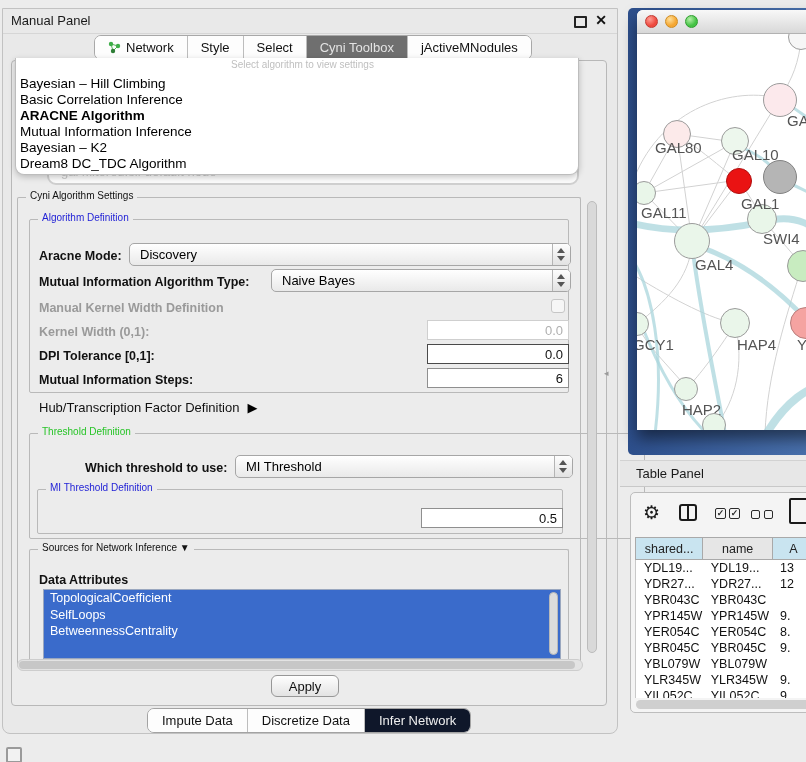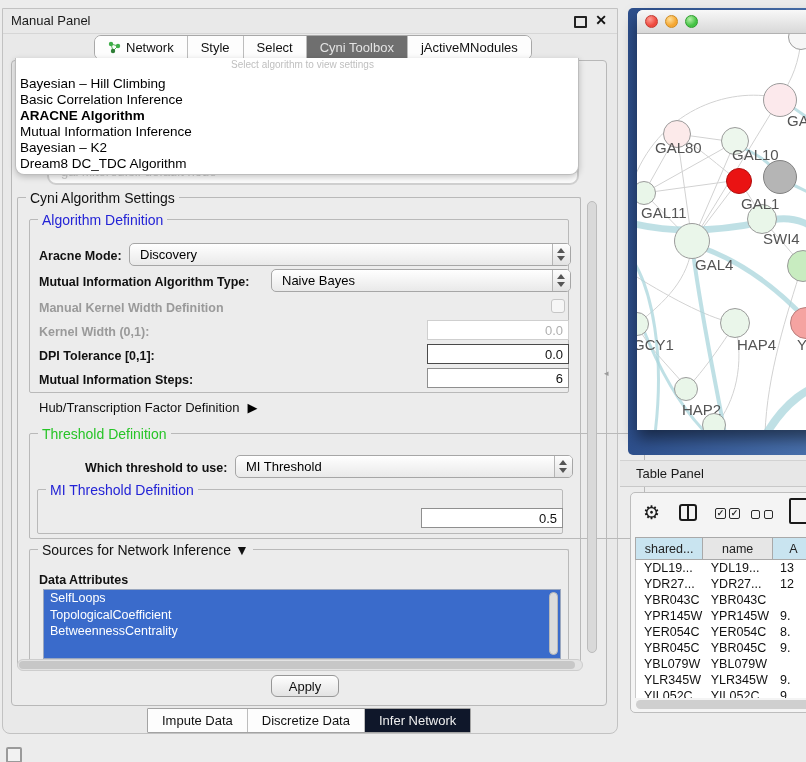--- a/index.html
+++ b/index.html
@@ -29,21 +29,21 @@
   .hidden-combo span{position:absolute;left:12px;bottom:4px;font-size:13px;color:#c9c9c9;}
   
   .overlay{position:absolute;left:12px;top:49px;width:564px;height:117px;background:#fff;
     border:1px solid #bdbdbd;border-top:none;border-radius:0 0 9px 9px;z-index:5;
     box-shadow:0 2px 6px rgba(0,0,0,.22);box-sizing:border-box;}
   .ov-placeholder{height:17px;text-align:center;font-size:10px;color:#bfbfbf;padding-top:1px;padding-left:11px;}
   .ov-item{height:16px;line-height:16px;font-size:13.5px;color:#000;padding-left:4px;white-space:nowrap;}
   .ov-item.bold{font-weight:bold;}
   
   .group{position:absolute;border:1px solid #b9b9b9;border-radius:2px;box-sizing:border-box;}
-  .group-title{position:absolute;top:-8px;left:8px;background:#ececec;padding:0 4px;font-size:14px;color:#111;white-space:nowrap;}
+  .group-title{position:absolute;top:-8px;left:8px;background:#ececec;padding:0 4px;font-size:10px;color:#111;white-space:nowrap;}
   .group-title.blue{color:#2323d6;}
   .group-title.green{color:#27c427;}
   .lbl{position:absolute;font-size:12.5px;font-weight:bold;color:#111;white-space:nowrap;}
   .lbl.dis{color:#9a9a9a;font-weight:bold;}
   
   .combo{position:absolute;height:23px;background:linear-gradient(#ffffff,#e9e9e9);
     border:1px solid #a6a6a6;border-radius:5px;box-sizing:border-box;}
   .combo-text{position:absolute;left:10px;top:3px;font-size:13px;color:#000;}
   .stepper{position:absolute;right:0;top:0;bottom:0;width:17px;border-left:1px solid #b4b4b4;
     background:linear-gradient(#fdfdfd,#e2e2e2);border-radius:0 4px 4px 0;}
@@ -70,21 +70,21 @@
     border:1px solid #cdcdcd;border-radius:7px;box-sizing:border-box;}
   .hscroll .thumb{position:absolute;left:1px;top:1px;height:8px;width:556px;background:#c7c7c7;border-radius:5px;}
   .vscroll{position:absolute;left:583px;top:190px;width:13px;height:466px;}
   .vscroll .thumb{position:absolute;left:1px;top:2px;width:10px;height:452px;background:#d9d9d9;
     border:1px solid #bcbcbc;border-radius:6px;box-sizing:border-box;}
   
   .apply{position:absolute;left:268px;top:666px;width:68px;height:22px;border:1px solid #979797;
     border-radius:6px;background:linear-gradient(#fefefe,#e3e3e3);font-size:13px;text-align:center;
     line-height:21px;box-sizing:border-box;}
   .bottom-tabs{position:absolute;left:144px;top:699px;height:23px;display:flex;
-    border:1px solid #a3a3a3;border-radius:1px;overflow:hidden;background:#fdfdfd;}
+    border:1px solid #a3a3a3;border-radius:7px;overflow:hidden;background:#fdfdfd;}
   .btab{display:flex;align-items:center;padding:0 14px;font-size:13px;background:#fdfdfd;
     border-right:1px solid #bdbdbd;white-space:nowrap;}
   .btab:last-child{border-right:none;}
   .btab.sel{background:#0f172a;color:#efefef;}
   
   .splitter{position:absolute;left:604px;top:366px;width:10px;height:14px;color:#9a9a9a;font-size:9px;line-height:14px;}
   .dock-icon{position:absolute;left:6px;top:747px;width:16px;height:16px;border:2px solid #9a9a9a;
     background:#f2f2f2;border-radius:2px;box-sizing:border-box;}
   
   .network-frame{position:absolute;left:628px;top:8px;width:190px;height:447px;
@@ -230,22 +230,22 @@
 
     <div class="group" style="left:26px;top:540px;width:540px;height:112px;border-bottom:none;">
       <span class="group-title">
         <span>Sources for Network Inference</span>
         <span>▼</span>
       </span>
     </div>
     <span class="lbl" style="left:36px;top:564px;">Data Attributes</span>
     <div class="attr-list">
       <div>
+          <div class="attr-item">TopologicalCoefficient</div>
           <div class="attr-item">SelfLoops</div>
-          <div class="attr-item">TopologicalCoefficient</div>
           <div class="attr-item">BetweennessCentrality</div>
         </div>
       <span class="attr-scroll"></span>
     </div>
 
     <div class="hscroll">
         <span class="thumb"></span>
       </div>
     <div class="vscroll">
         <span class="thumb"></span>

